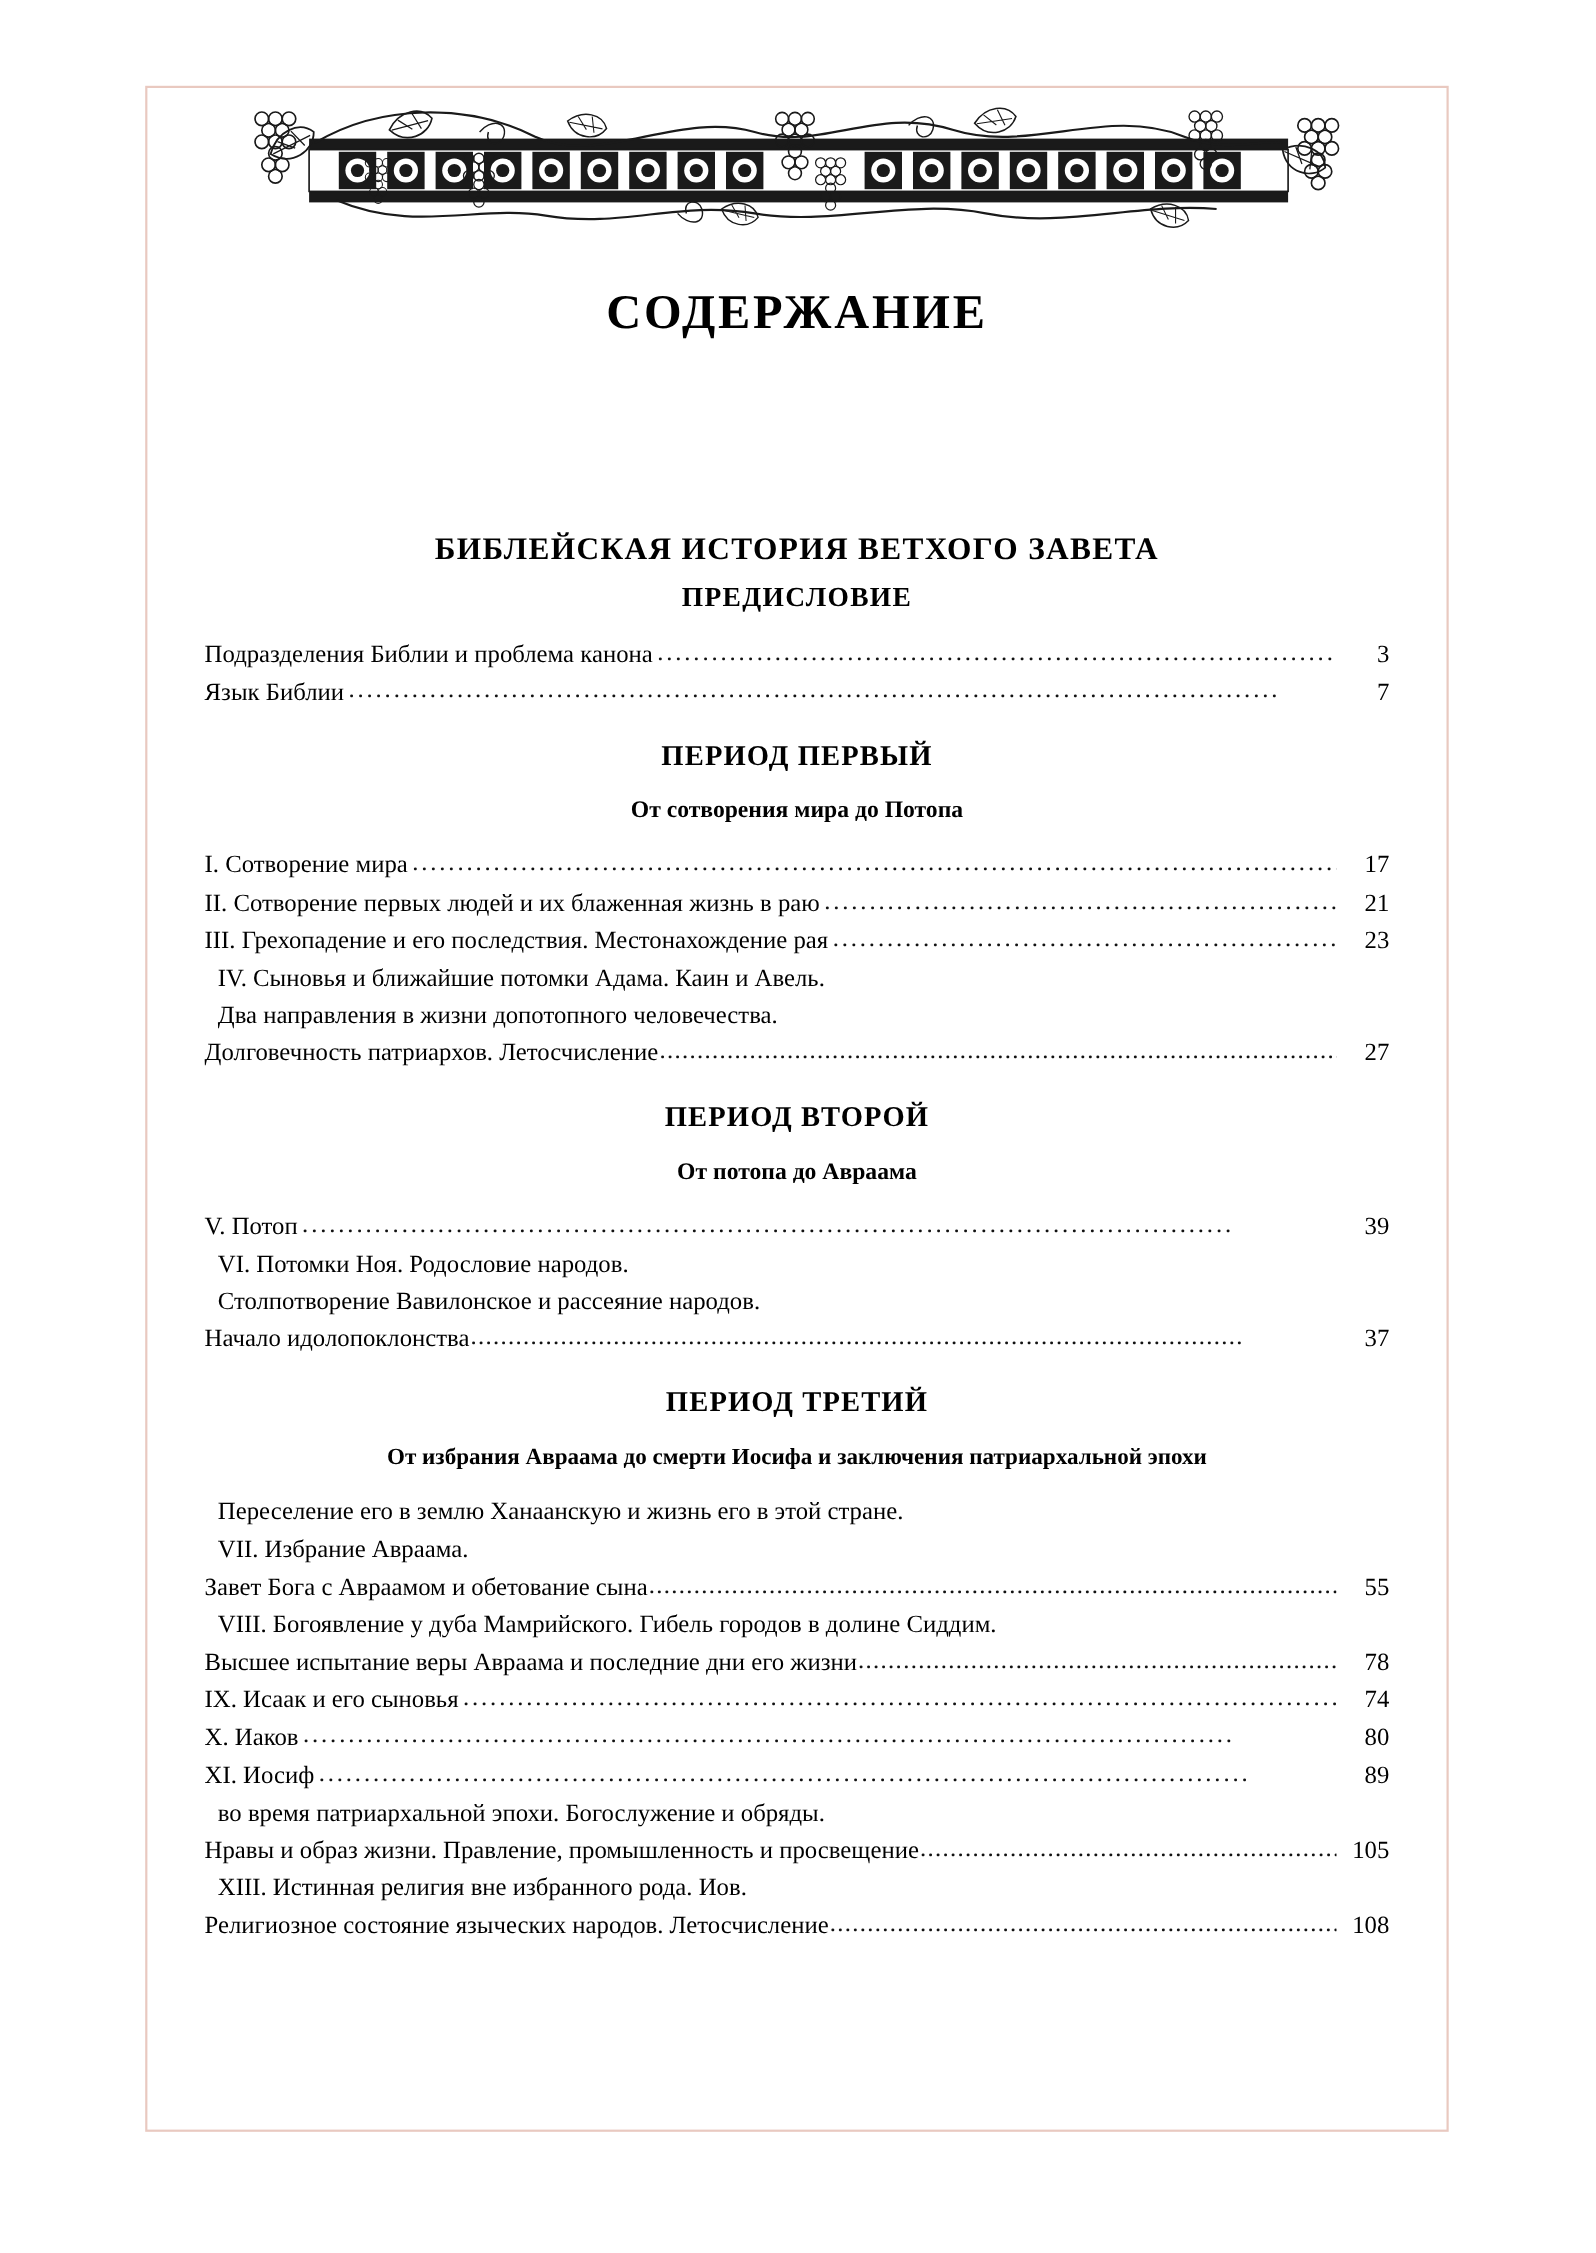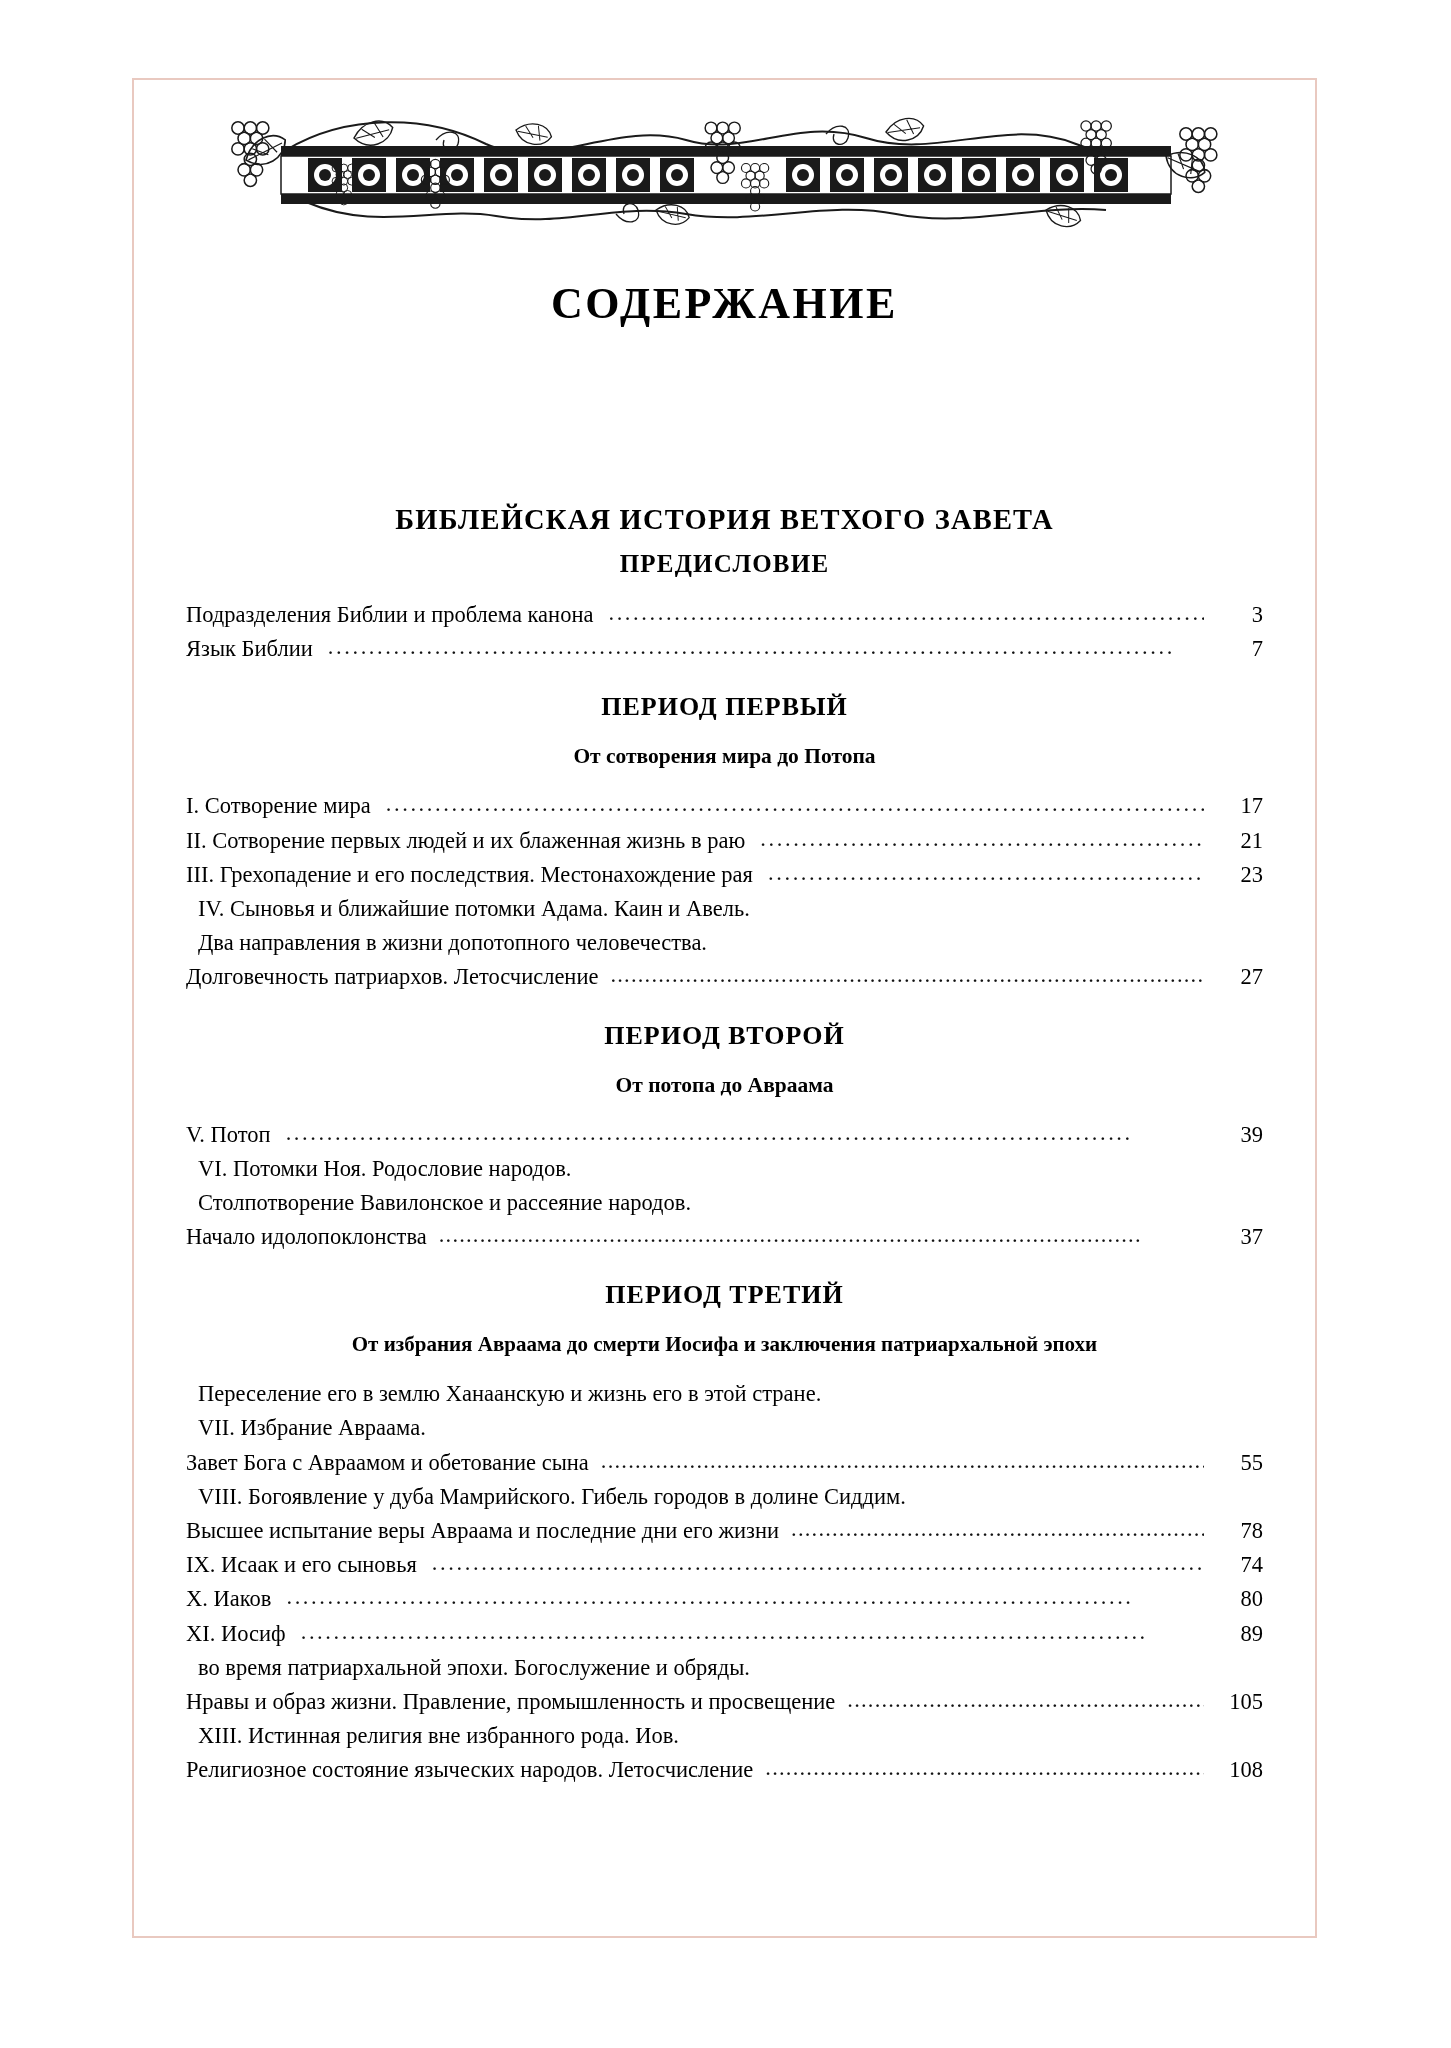--- a/index.html
+++ b/index.html
@@ -24,21 +24,21 @@
     border: 2px solid #e9c9c0;
     box-sizing: border-box;
     background: #fff;
   }
   .inner {
     position: absolute;
     left: 0;
     top: 0;
     width: 100%;
     height: 100%;
-    padding: 30px 52px 0 52px;
+    padding: 10px 52px 0 52px;
     box-sizing: border-box;
   }
 
   
   .ornament {
     width: 1080px;
     height: 120px;
     margin: 0 auto;
     position: relative;
   }
@@ -88,21 +88,20 @@
   
   .toc {
     margin-top: 20px;
   }
   .toc-row {
     display: flex;
     align-items: baseline;
     font-size: 22.5px;
     line-height: 1.52;
     white-space: nowrap;
-    gap: 11px;
   }
   .toc-row .t {
     flex: 0 0 auto;
   }
   .toc-row .leader {
     flex: 1 1 auto;
     overflow: hidden;
     white-space: nowrap;
     font-size: 22.5px;
     letter-spacing: 2.6px;

